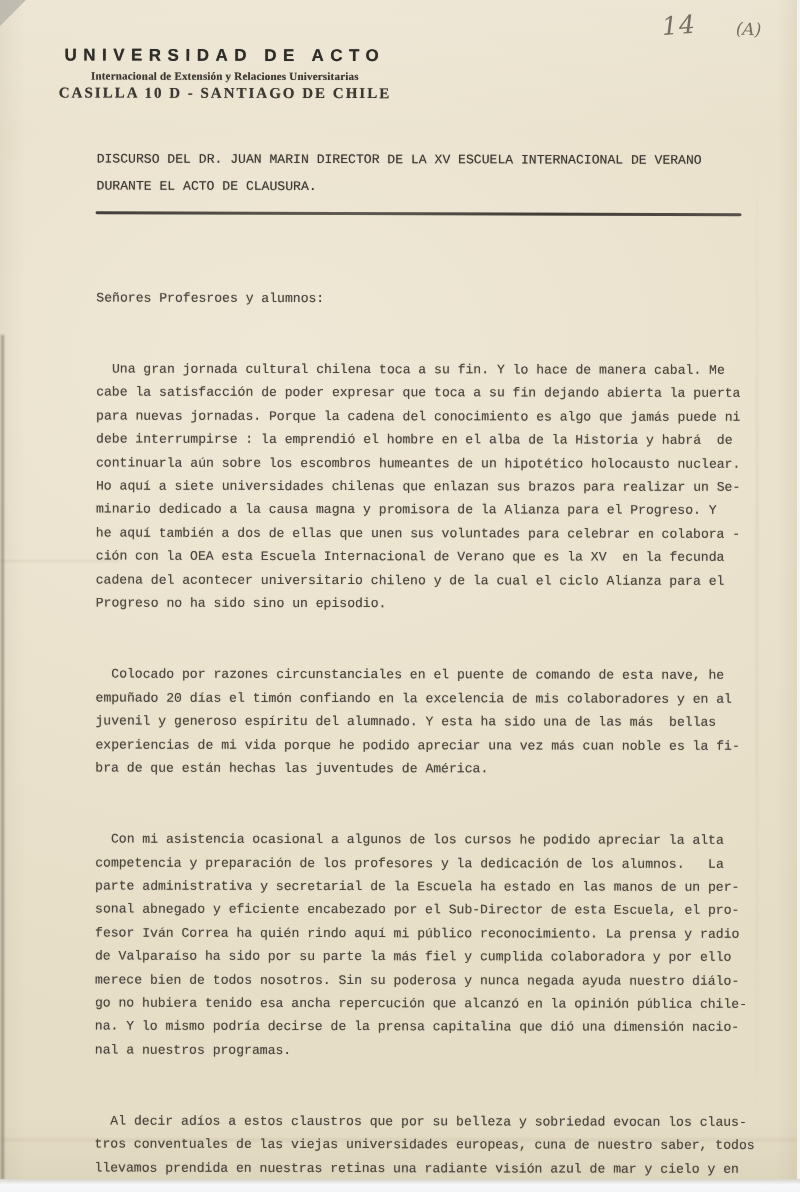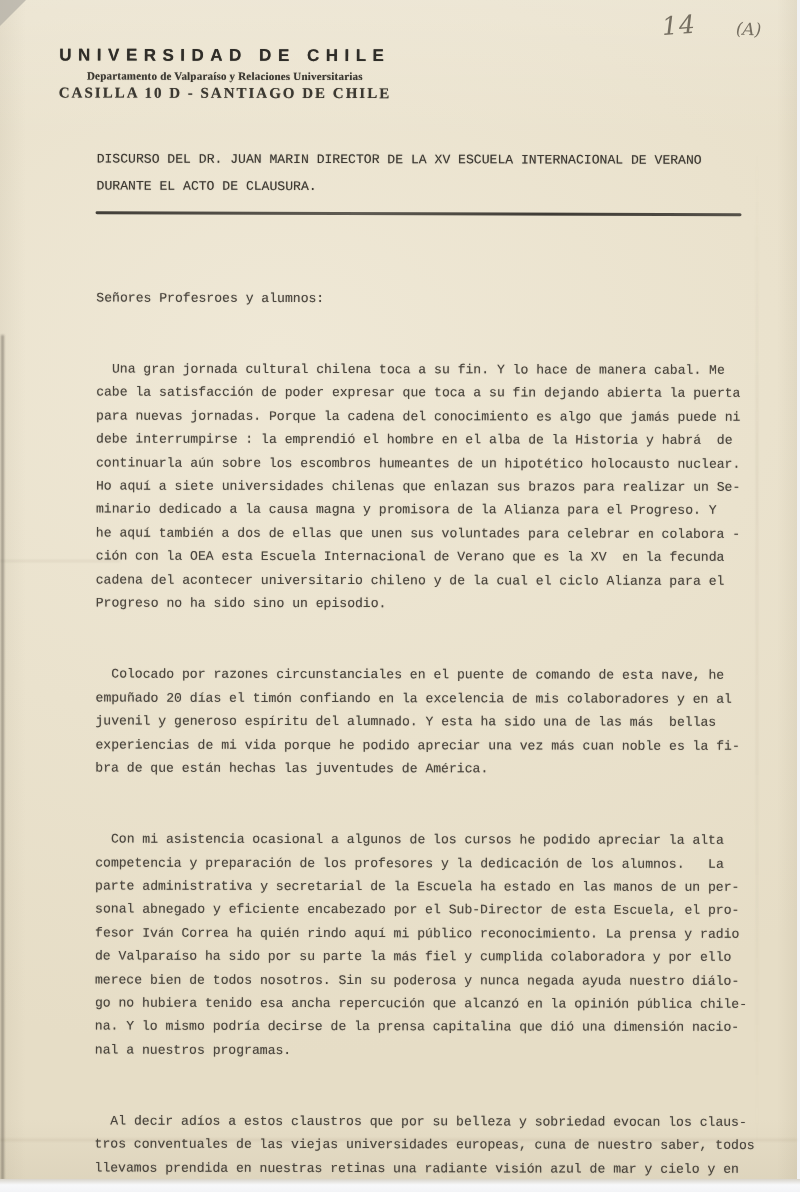--- a/index.html
+++ b/index.html
@@ -92,22 +92,22 @@
   <div class="crease-v"></div>
   <div class="crease-h1"></div>
   <div class="crease-h2"></div>
 
   <div class="sheet-content">
 
     <div class="pencil pencil-num">14</div>
     <div class="pencil pencil-letter">(A)</div>
 
     <div class="letterhead">
-      <div class="lh-university">UNIVERSIDAD DE CHILE</div>
-      <div class="lh-department">Departamento de Valparaíso y Relaciones Universitarias</div>
+      <div class="lh-university">UNIVERSIDAD DE ACTO</div>
+      <div class="lh-department">Internacional de Extensión y Relaciones Universitarias</div>
       <div class="lh-address">CASILLA 10 D - SANTIAGO DE CHILE</div>
     </div>
 
     <div class="doc-title typew">DISCURSO DEL DR. JUAN MARIN DIRECTOR DE LA XV ESCUELA INTERNACIONAL DE VERANO
 DURANTE EL ACTO DE CLAUSURA.</div>
     <div class="title-rule"></div>
 
     <div class="doc-body typew">
       <div class="para">Señores Profesroes y alumnos:</div>
       <div class="para">  Una gran jornada cultural chilena toca a su fin. Y lo hace de manera cabal. Me

